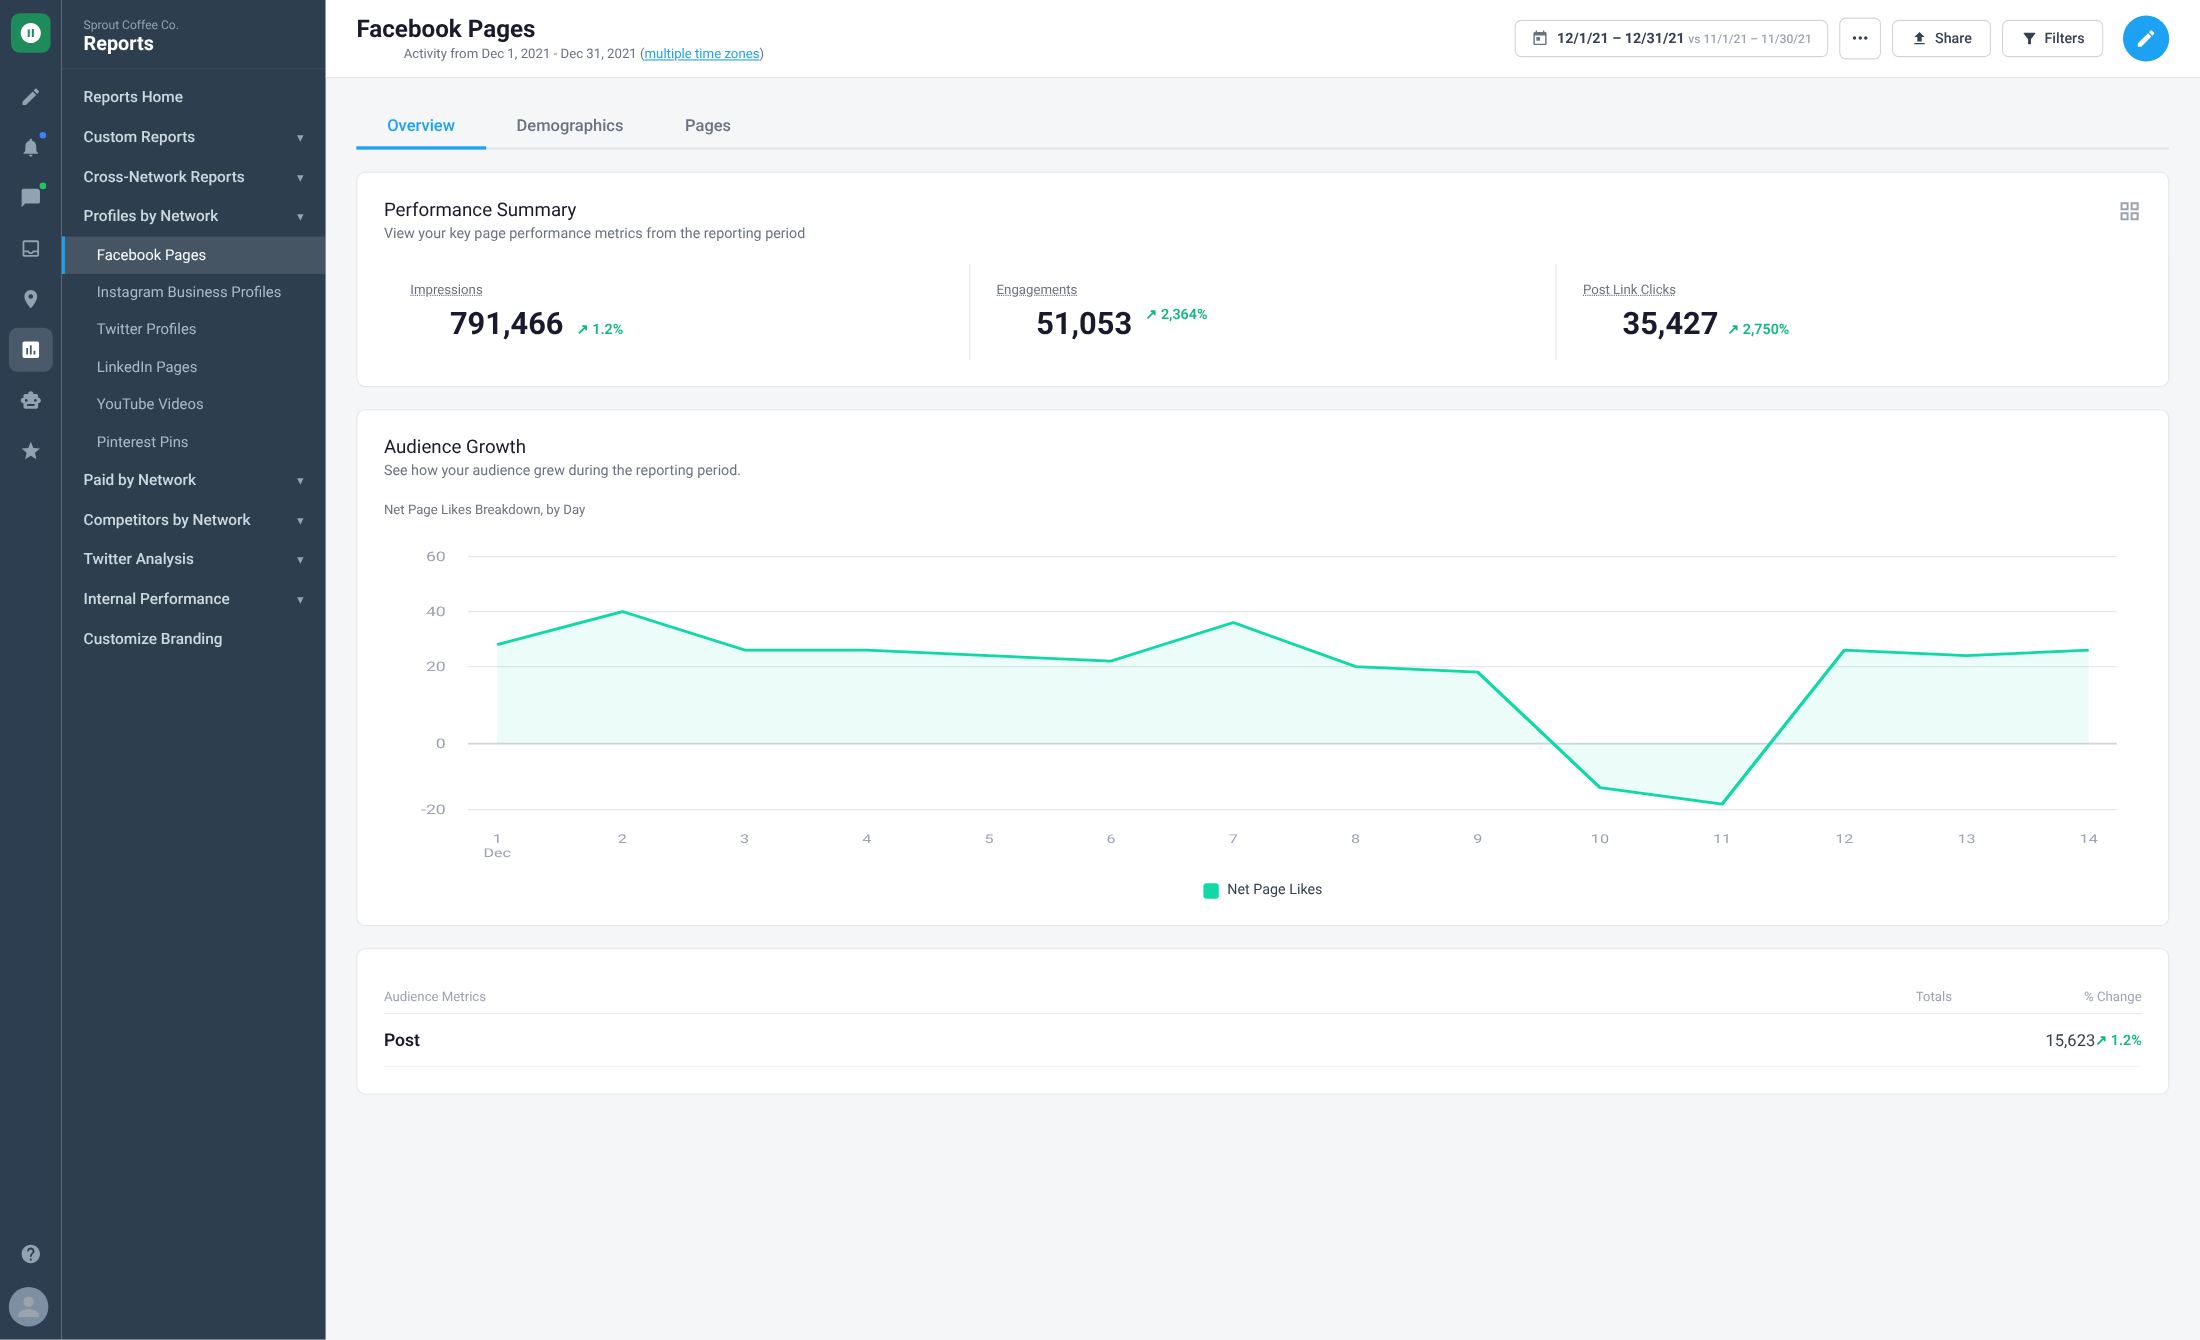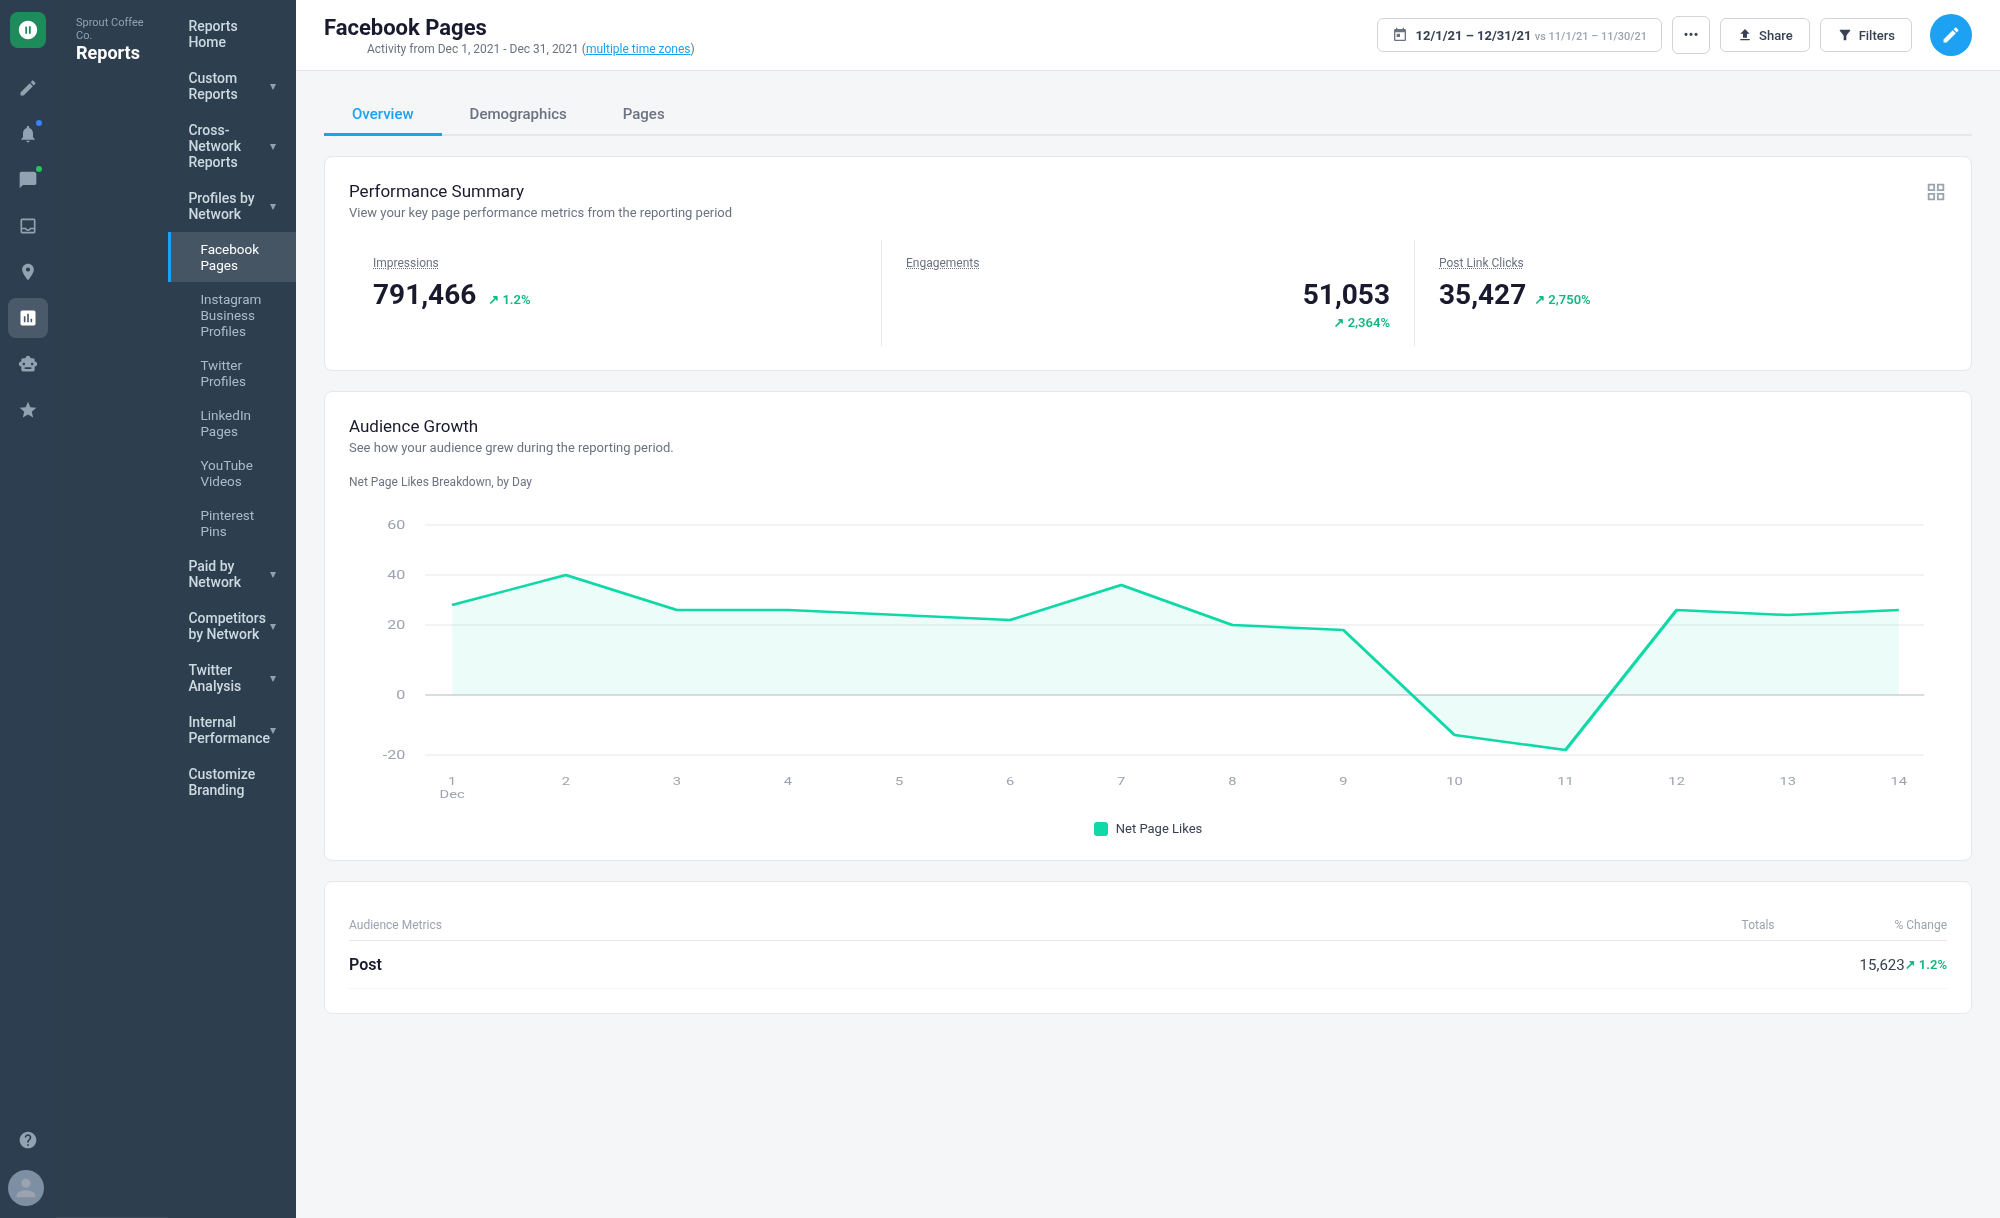--- a/index.html
+++ b/index.html
@@ -53,21 +53,21 @@
       background: #7c8fa3;
       display: flex; align-items: center; justify-content: center;
     }
 
     
     .sidebar {
       width: 240px;
       background: #2d3e4f;
       color: #cdd9e0;
       display: flex;
-      flex-direction: row;
+      flex-direction: column;
       overflow-y: auto;
       flex-shrink: 0;
     }
     .sidebar-header {
       padding: 16px 20px 12px;
       border-bottom: 1px solid rgba(255,255,255,0.08);
     }
     .sidebar-header .company { font-size: 11px; color: #8fa3b1; }
     .sidebar-header .section { font-size: 18px; font-weight: 700; color: #fff; }
     .sidebar-nav { flex: 1; padding: 8px 0; }
@@ -185,21 +185,21 @@
       border-right: 1px solid #e5e7eb;
     }
     .metric-cell:last-child { border-right: none; }
     .metric-label {
       font-size: 12px;
       color: #6b7280;
       text-decoration: underline;
       text-decoration-style: dotted;
       margin-bottom: 8px;
     }
-    .metric-value { font-size: 28px; font-weight: 700; color: #1a1a2e; }
+    .metric-value { font-size: 28px; font-weight: 700; color: #1a1a2e; margin-left: 36px; }
     .metric-change { color: #10b981; font-size: 13px; font-weight: 600; margin-left: 8px; }
 
     
     .chart-label { font-size: 12px; color: #6b7280; margin-bottom: 16px; }
     .chart-container { position: relative; height: 300px; margin: 0 -4px; }
     .chart-legend { display: flex; align-items: center; gap: 8px; margin-top: 16px; justify-content: center; font-size: 13px; color: #374151; }
     .legend-dot { width: 14px; height: 14px; background: #10d9a8; border-radius: 3px; }
 
     
     .table-header-row {
@@ -415,21 +415,21 @@
           <div style="display:flex;align-items:baseline;gap:4px;">
             <span class="metric-value">791,466</span>
             <span class="metric-change">
               <span style="color:#10b981;">↗</span>
               <span>1.2%</span>
             </span>
           </div>
         </div>
         <div class="metric-cell">
           <div class="metric-label">Engagements</div>
-          <div style="display:flex;align-items:flex-end;gap:4px;flex-direction:column;">
+          <div style="display:flex;align-items:flex-start;gap:4px;">
             <span class="metric-value">51,053</span>
             <span class="metric-change">
               <span style="color:#10b981;">↗</span>
               <span>2,364%</span>
             </span>
           </div>
         </div>
         <div class="metric-cell">
           <div class="metric-label">Post Link Clicks</div>
           <div style="display:flex;align-items:baseline;gap:0;">

